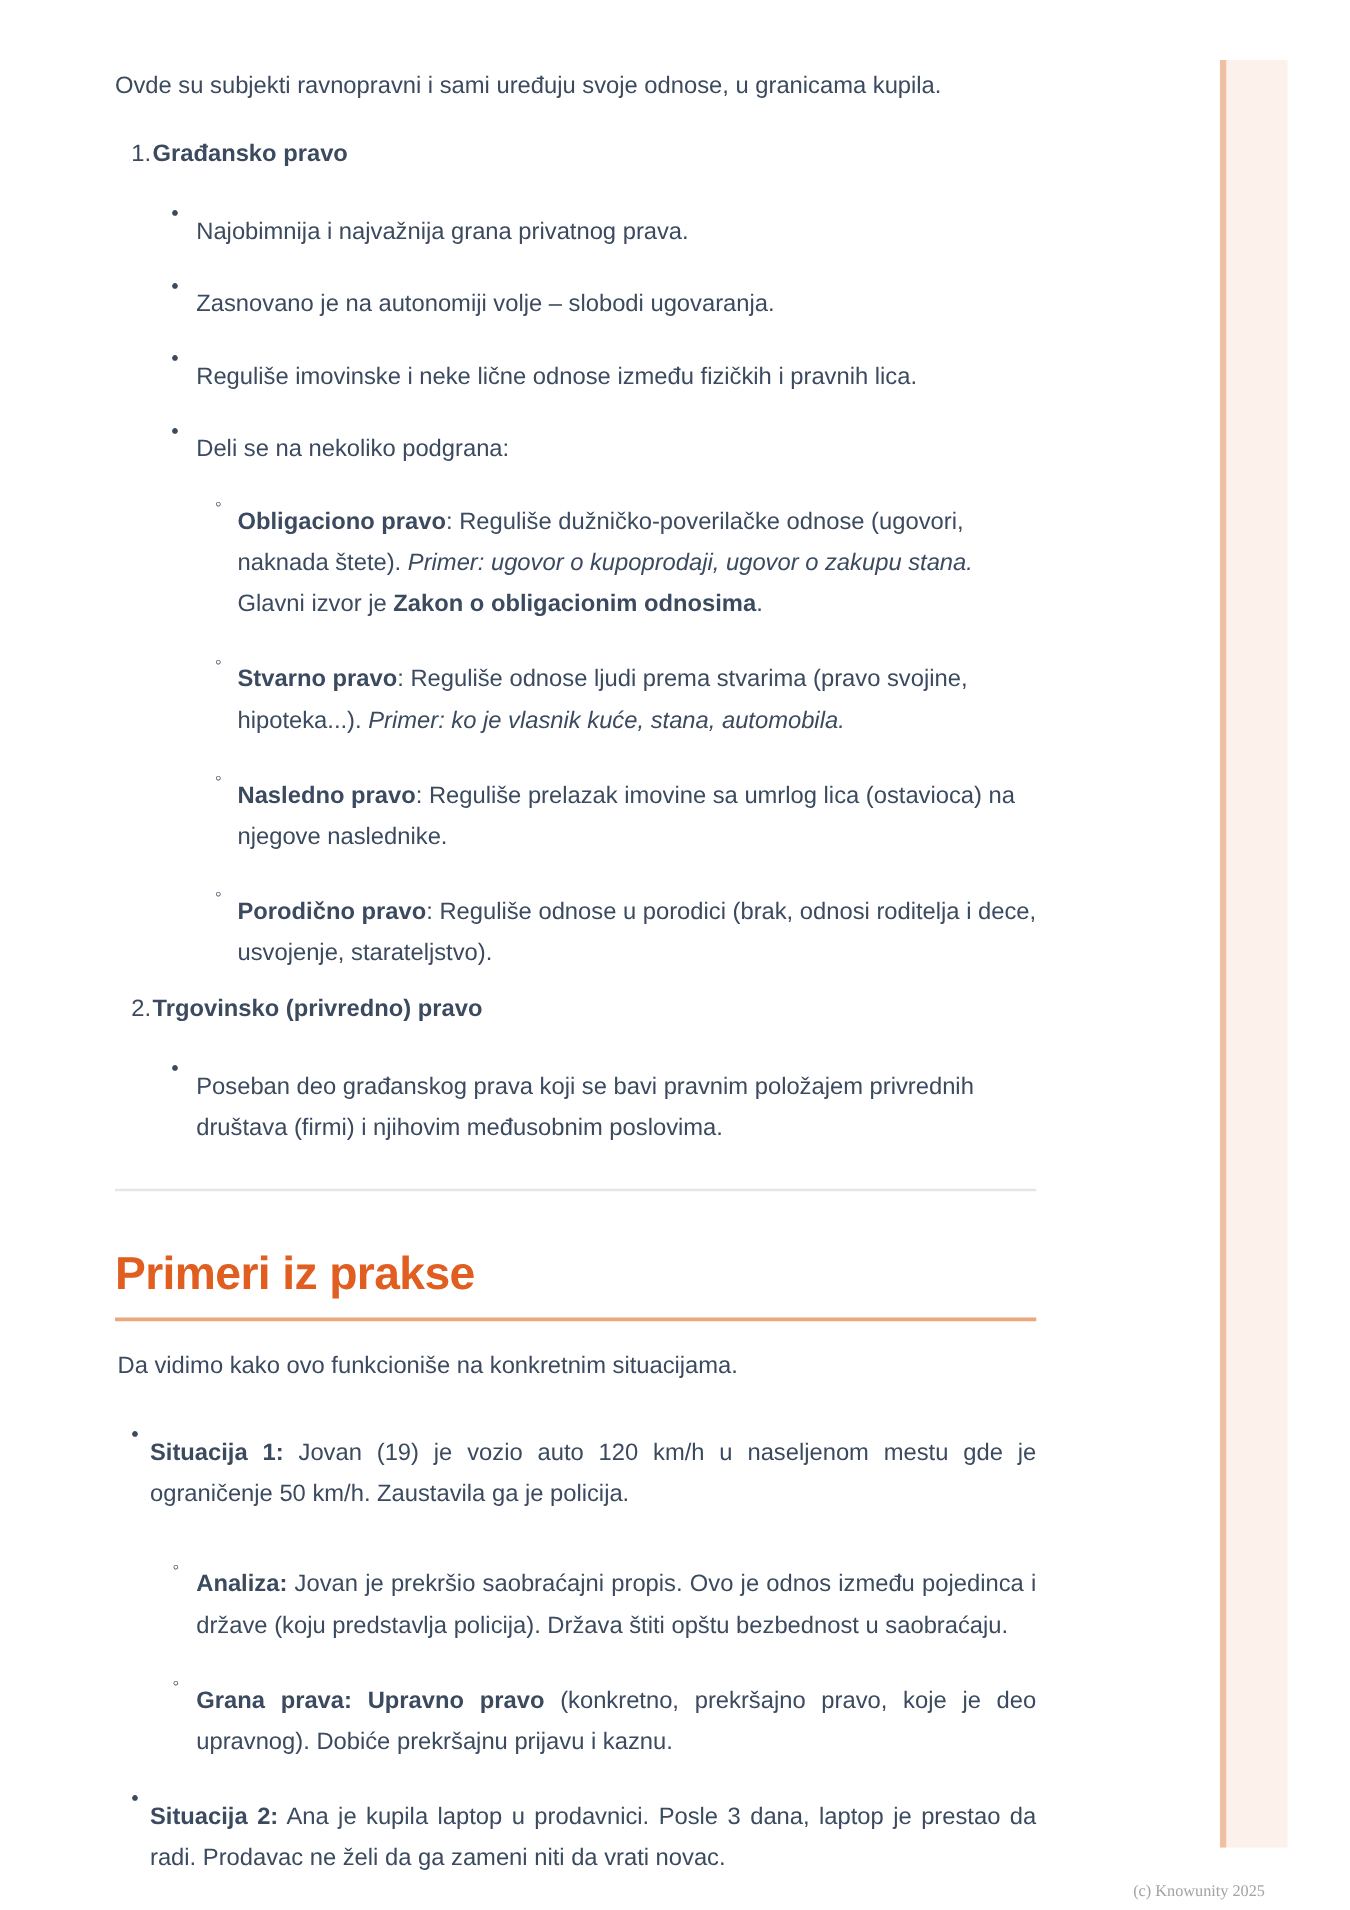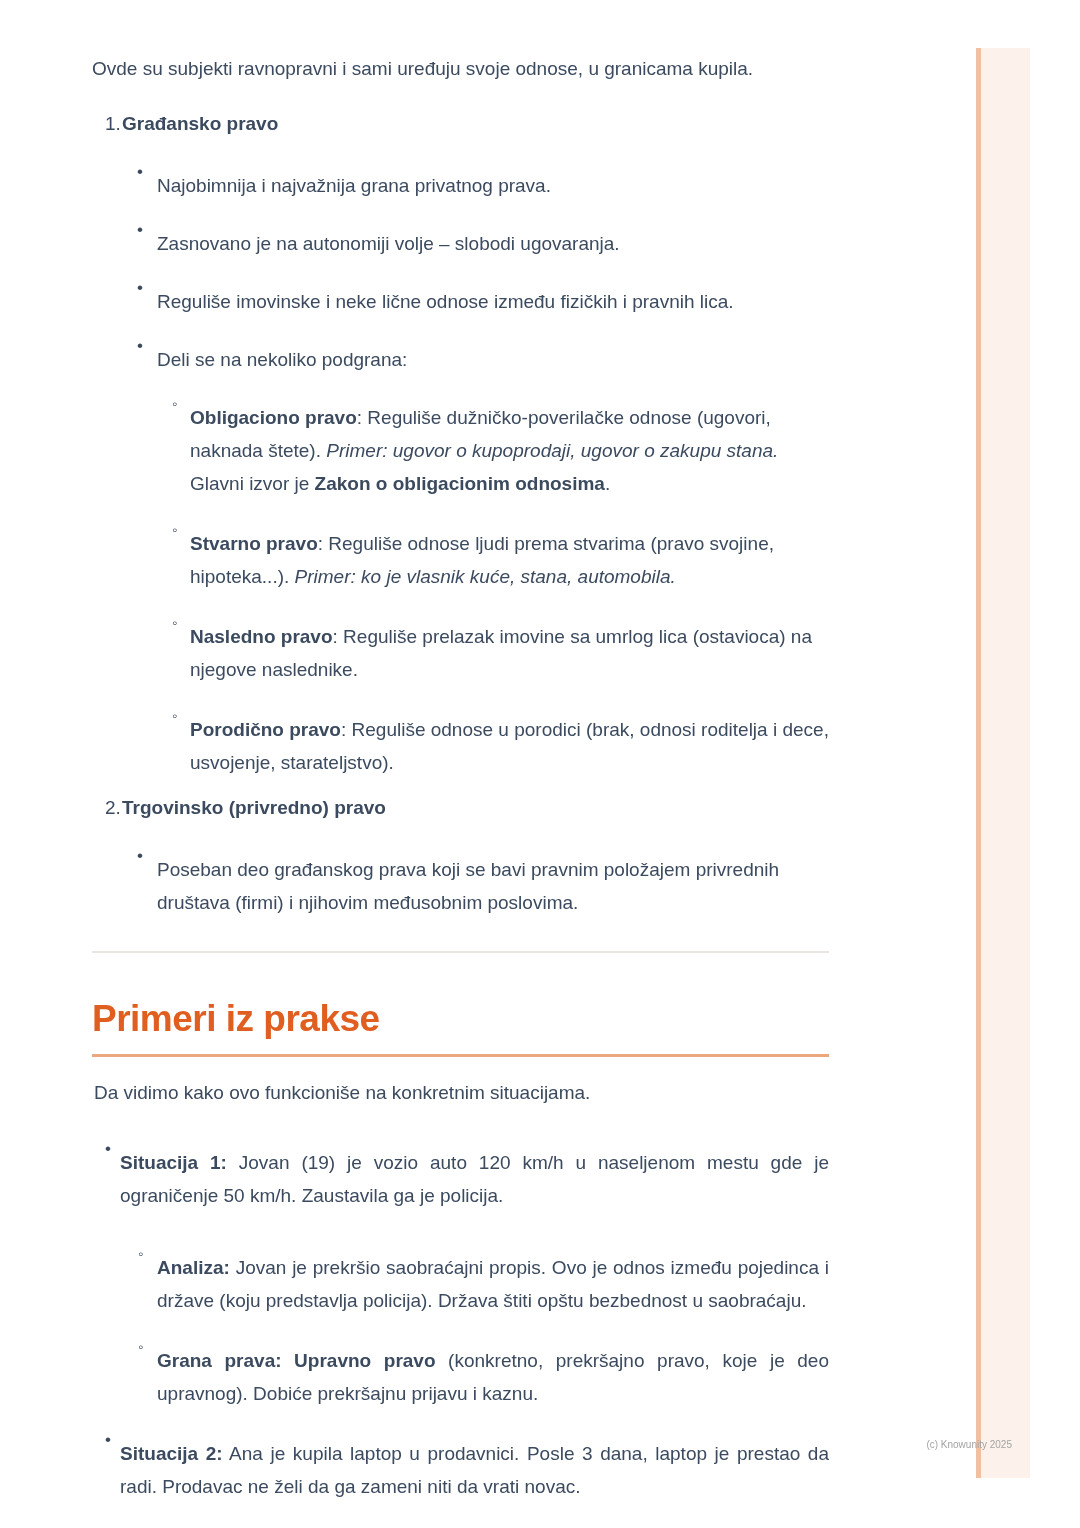--- a/index.html
+++ b/index.html
@@ -51,22 +51,22 @@
   .divider{height:2px;background:var(--divider_gray);margin-top:32px;}
   .heading{
     margin:44px 0 0 0;font-size:37px;line-height:44px;font-weight:bold;
     color:var(--accent_orange);letter-spacing:-0.5px;
   }
   .rule{height:3px;background:var(--heading_rule_orange);margin-top:13px;}
   .para2{margin:19px 0 22px 2px;}
   .subul{margin-top:24px;margin-bottom:6px;}
   .sit{margin-bottom:0;}
   .footer{
-    position:absolute;top:1437px;right:68px;z-index:3;
-    font-size:10px;line-height:16px;color:var(--footer_text);
+    position:absolute;top:1505px;right:68px;z-index:3;
+    font-size:13px;line-height:16px;color:var(--footer_text);font-family:Liberation Serif, serif;
   }
 </style>
 </head>
 <body>
 
 <div class="strip"></div>
 
 <div class="content">
 
   <p class="para">Ovde su subjekti ravnopravni i sami uređuju svoje odnose, u granicama kupila.</p>

